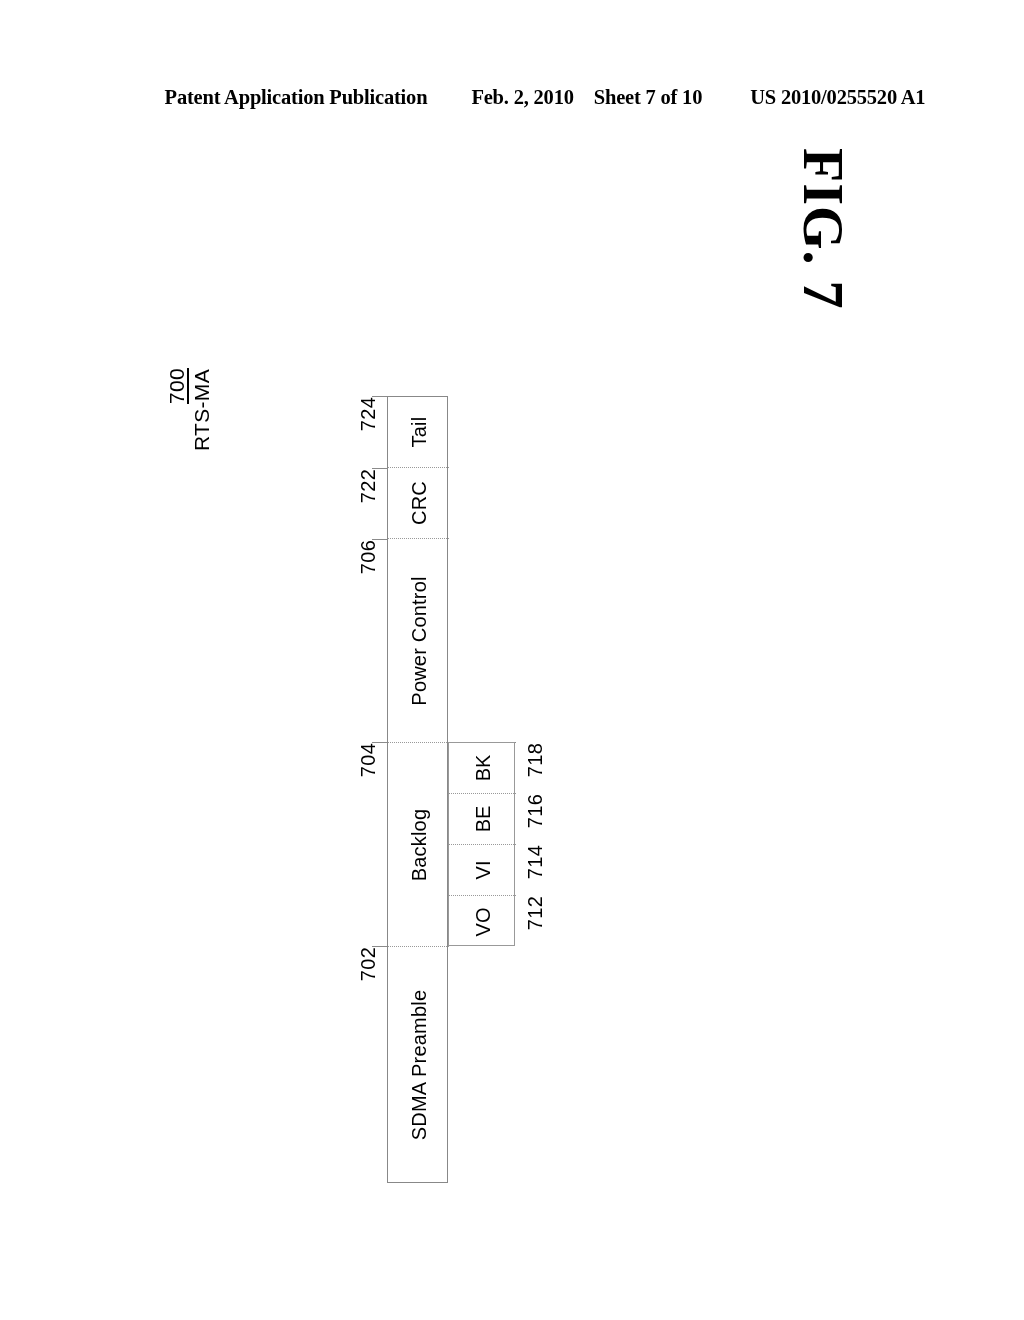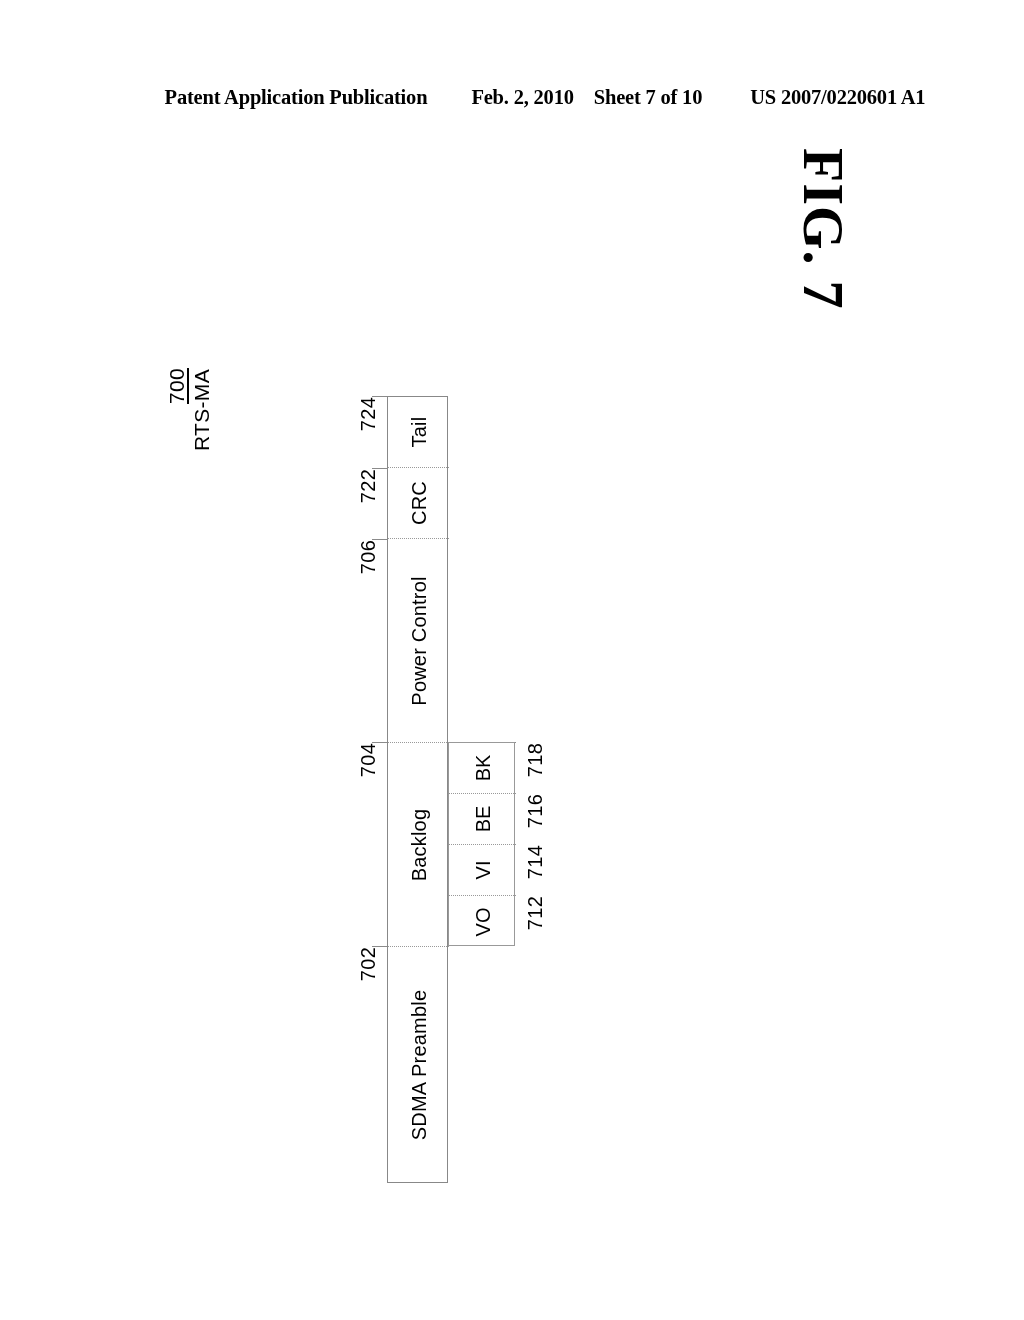--- a/index.html
+++ b/index.html
@@ -175,21 +175,21 @@
     line-height: 1;
   }
 </style>
 </head>
 <body>
 
 <div id="patent-header">
   <span class="hdr-pub">Patent Application Publication</span>
   <span class="hdr-date">Feb. 2, 2010</span>
   <span class="hdr-sheet">Sheet 7 of 10</span>
-  <span class="hdr-num">US 2007/0220601 A1</span>
+  <span class="hdr-num">US 2010/0255520 A1</span>
 </div>
 
 <div id="fig-label">FIG. 7</div>
 
 <div id="title-block">
   <div class="rot" id="ref-700">700</div>
   <div class="rot" id="rts-ma-label">RTS-MA</div>
 </div>
 
 <div id="diagram">

